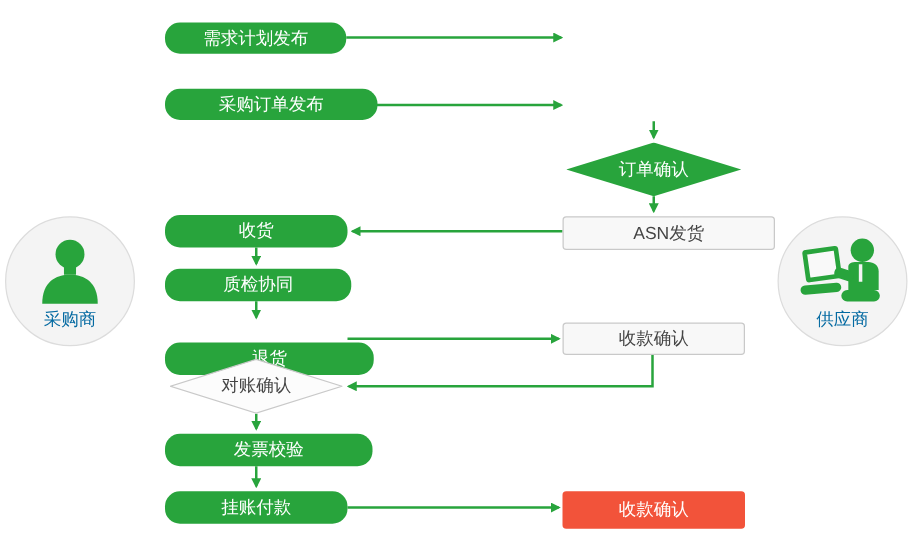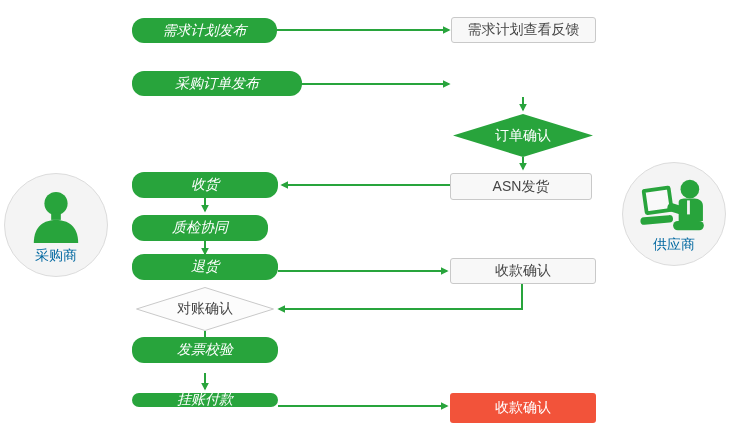--- a/index.html
+++ b/index.html
@@ -7,21 +7,21 @@
     position:relative;width:731px;height:436px;background:#fff;overflow:hidden;
     font-family:"Liberation Sans", sans-serif;
   }
   .connectors{position:absolute;left:0;top:0;width:731px;height:436px;pointer-events:none;}
   .connector{stroke:var(--green);stroke-width:2;fill:none;}
   .arrowhead{fill:var(--green);}
   .node{
     position:absolute;display:flex;align-items:center;justify-content:center;
     font-size:14px;box-sizing:border-box;white-space:nowrap;
   }
-  .node.green{background:var(--green);color:#fff;border-radius:12px;font-style:italic;}
+  .node.green{background:var(--green);color:#fff;border-radius:12px;}
   .node.outline{background:var(--box_bg);border:1px solid var(--box_border);color:var(--text_dark);border-radius:3px;}
   .node.red{background:var(--red);color:#fff;border-radius:3px;}
   .diamond{position:absolute;}
   .diamond svg{position:absolute;left:0;top:0;width:100%;height:100%;display:block;}
   .diamond.green polygon{fill:var(--green);}
   .diamond.outline polygon{fill:#fcfcfc;stroke:var(--box_border);stroke-width:1;}
   .dlabel{position:absolute;left:0;top:0;right:0;bottom:0;display:flex;align-items:center;justify-content:center;font-size:14px;}
   .diamond.green .dlabel{color:#fff;}
   .diamond.outline .dlabel{color:var(--text_dark);}
   .actor{
@@ -55,27 +55,26 @@
     <path class="connector" d="M278,271 H447" marker-end="url(#arr)"></path>
     <path class="connector" d="M522,284 V309 H279" marker-end="url(#arr)"></path>
     <path class="connector" d="M205,331 V343" marker-end="url(#arr)"></path>
     <path class="connector" d="M205,373 V389" marker-end="url(#arr)"></path>
     <path class="connector" d="M278,406 H447" marker-end="url(#arr)"></path>
   </svg>
 
   <div class="node green" style="left:132px;top:18px;width:145px;height:25px">需求计划发布</div>
   <div class="node green" style="left:132px;top:71px;width:170px;height:25px">采购订单发布</div>
   <div class="node green" style="left:132px;top:172px;width:146px;height:26px">收货</div>
-  <div class="node green" style="left:132px;top:215px;width:136px;height:26px">质检协同</div>
-  <div class="node green" style="left:132px;top:254px;width:146px;height:26px">退货</div>
-  <div class="node green" style="left:132px;top:337px;width:146px;height:26px">发票校验</div>
-  <div class="node green" style="left:132px;top:393px;width:146px;height:14px">挂账付款</div>
+  <div class="node green" style="left:132px;top:215px;width:149px;height:26px">质检协同</div>
+  <div class="node green" style="left:132px;top:274px;width:167px;height:26px">退货</div>
+  <div class="node green" style="left:132px;top:347px;width:166px;height:26px">发票校验</div>
+  <div class="node green" style="left:132px;top:393px;width:146px;height:26px">挂账付款</div>
 
-  <div class="node outline" style="left:451px;top:17px;width:145px;height:26px">需求计划查看反馈</div>
-  <div class="node outline" style="left:450px;top:173px;width:142px;height:27px">ASN发货</div>
+  <div class="node outline" style="left:450px;top:173px;width:170px;height:27px">ASN发货</div>
   <div class="node outline" style="left:450px;top:258px;width:146px;height:26px">收款确认</div>
 
   <div class="node red" style="left:450px;top:393px;width:146px;height:30px">收款确认</div>
 
   <div class="diamond outline" style="left:136px;top:287px;width:138px;height:44px">
     <svg viewBox="0 0 138 44" preserveAspectRatio="none">
       <polygon points="69,0.5 137.5,22 69,43.5 0.5,22"></polygon>
     </svg>
     <span class="dlabel">对账确认</span>
   </div>
@@ -89,21 +88,21 @@
 
   <div class="actor" style="left:4px;top:173px">
     <svg class="actor-icon" width="62" height="56" viewBox="0 0 64 58">
       <circle class="fill" cx="32" cy="15" r="12"></circle>
       <path class="fill" d="M27,24 h10 v8 h-10 z"></path>
       <path class="fill" d="M9,56 C9,38 20,32 32,32 C44,32 55,38 55,56 Z"></path>
     </svg>
     <div class="actor-label">采购商</div>
   </div>
 
-  <div class="actor" style="left:622px;top:162px">
+  <div class="actor" style="left:622px;top:173px">
     <svg class="actor-icon" width="70" height="56" viewBox="0 0 74 60">
       <rect class="screen" x="6" y="12" width="27" height="24" rx="1" transform="rotate(-8 19 24)"></rect>
       <rect class="fill" x="1" y="41" width="35" height="8" rx="4" transform="rotate(-5 18 45)"></rect>
       <circle class="fill" cx="54" cy="12" r="10"></circle>
       <path class="fill" d="M42,26 c0,-3 3,-4 7,-4 h10 c5,0 9,3 9,8 v16 h-26 z"></path>
       <rect x="51" y="24" width="3" height="15" fill="#f4f4f4"></rect>
       <rect class="fill" x="30" y="28" width="17" height="9" rx="4" transform="rotate(18 38 32)"></rect>
       <rect class="fill" x="36" y="46" width="33" height="10" rx="5"></rect>
     </svg>
     <div class="actor-label">供应商</div>

